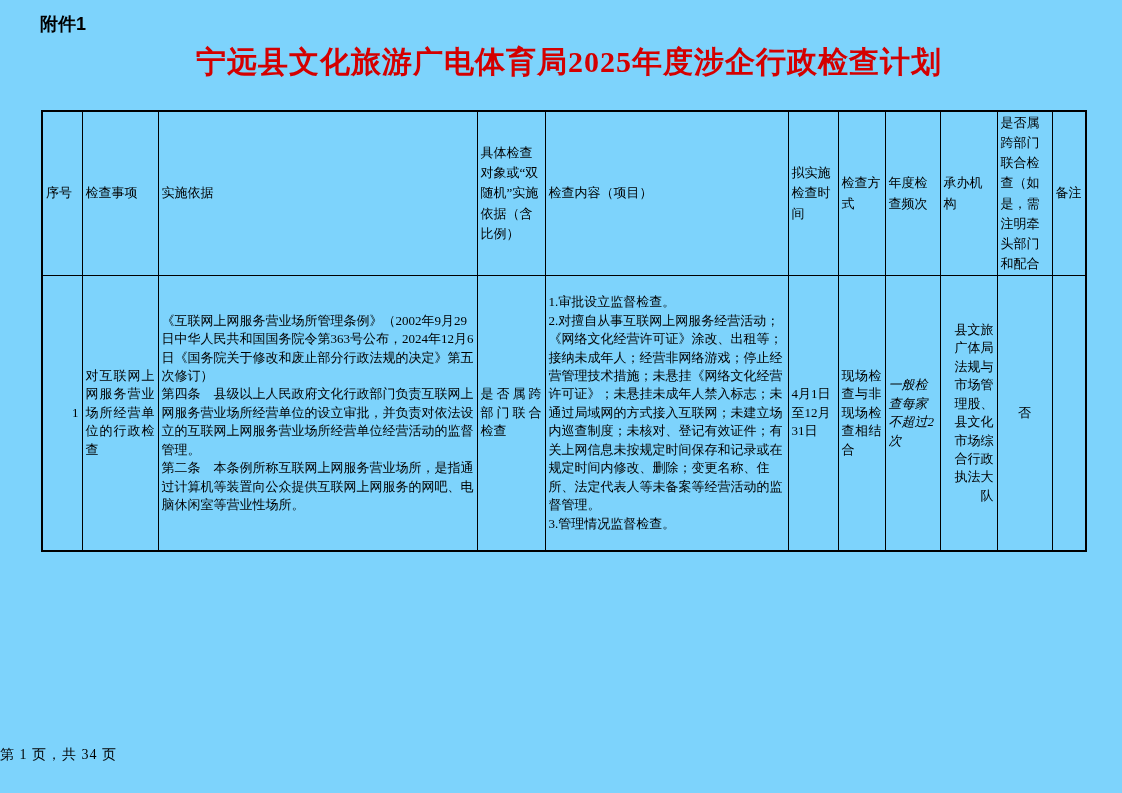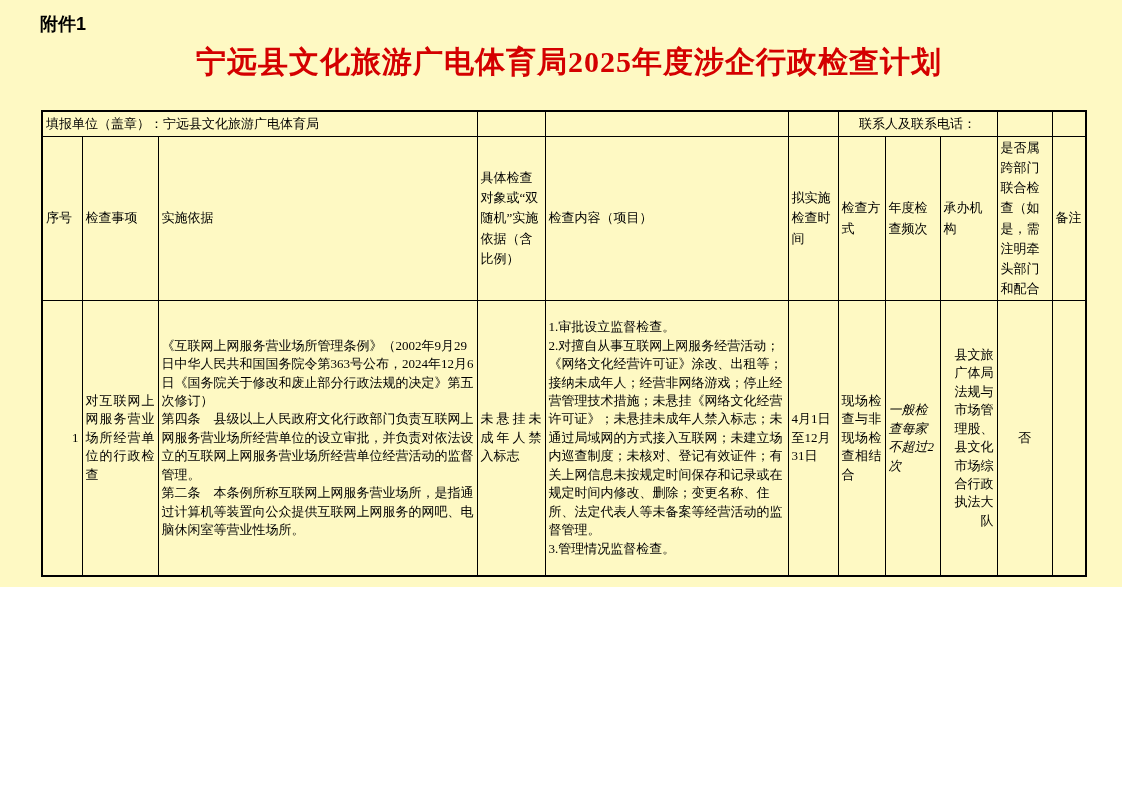--- a/index.html
+++ b/index.html
@@ -1,17 +1,17 @@
 <!DOCTYPE html>
 <html><head>
 <meta charset="utf-8">
 <style>
   html,body { margin:0; padding:0; background:#ffffff; }
   .page {
-    position:relative; width:1122px; height:587px; background:#fef9c3;
+    position:relative; width:1122px; height:793px; background:#7dd3fc;
     font-family:"Liberation Serif","DejaVu Serif",serif; color:#000; overflow:hidden;
   }
   .attachment {
     position:absolute; left:40px; top:12px;
     font-family:"Liberation Sans","DejaVu Sans",sans-serif;
     font-size:18px; font-weight:bold;
   }
   .title {
     position:absolute; left:0; right:0; top:42px; text-align:center;
     font-size:30px; font-weight:bold; letter-spacing:1px;
@@ -65,49 +65,40 @@
       <col style="width:68px">
         <col style="width:243px">
         <col style="width:50px">
       <col style="width:47px">
         <col style="width:55px">
         <col style="width:57px">
       <col style="width:55px">
         <col style="width:34px">
     </colgroup>
     <tbody>
-        <tr class="info-row">
-      <td class="info-unit" colspan="3">填报单位（盖章）：宁远县文化旅游广电体育局</td>
-      <td></td>
-      <td></td>
-      <td></td>
-      <td class="info-contact" colspan="3">联系人及联系电话：</td>
-      <td></td>
-      <td></td>
-    </tr>
     <tr class="header-row">
       <td>序号</td>
       <td>检查事项</td>
       <td>实施依据</td>
       <td>具体检查对象或“双随机”实施依据（含比例）</td>
       <td>检查内容（项目）</td>
       <td class="h-left">拟实施检查时间</td>
       <td>检查方式</td>
       <td>年度检查频次</td>
       <td>承办机构</td>
       <td class="h-left">是否属跨部门联合检查（如是，需注明牵头部门和配合</td>
       <td>备注</td>
     </tr>
     <tr class="data-row">
       <td class="c-seq">1</td>
       <td class="c-item">对互联网上网服务营业场所经营单位的行政检查</td>
       <td class="c-basis pre">《互联网上网服务营业场所管理条例》（2002年9月29日中华人民共和国国务院令第363号公布，2024年12月6日《国务院关于修改和废止部分行政法规的决定》第五次修订）
 第四条　县级以上人民政府文化行政部门负责互联网上网服务营业场所经营单位的设立审批，并负责对依法设立的互联网上网服务营业场所经营单位经营活动的监督管理。
 第二条　本条例所称互联网上网服务营业场所，是指通过计算机等装置向公众提供互联网上网服务的网吧、电脑休闲室等营业性场所。</td>
-      <td class="c-target">未悬挂未成年人禁入标志</td>
+      <td class="c-target">是否属跨部门联合检查</td>
       <td class="c-content pre">1.审批设立监督检查。
 2.对擅自从事互联网上网服务经营活动；《网络文化经营许可证》涂改、出租等；接纳未成年人；经营非网络游戏；停止经营管理技术措施；未悬挂《网络文化经营许可证》；未悬挂未成年人禁入标志；未通过局域网的方式接入互联网；未建立场内巡查制度；未核对、登记有效证件；有关上网信息未按规定时间保存和记录或在规定时间内修改、删除；变更名称、住所、法定代表人等未备案等经营活动的监督管理。
 3.管理情况监督检查。</td>
       <td class="c-time">4月1日至12月31日</td>
       <td class="c-method">现场检查与非现场检查相结合</td>
       <td class="c-freq">一般检查每家不超过2次</td>
       <td class="c-agency">县文旅广体局法规与市场管理股、县文化市场综合行政执法大队</td>
       <td class="c-joint">否</td>
       <td class="c-remark"></td>
     </tr>

